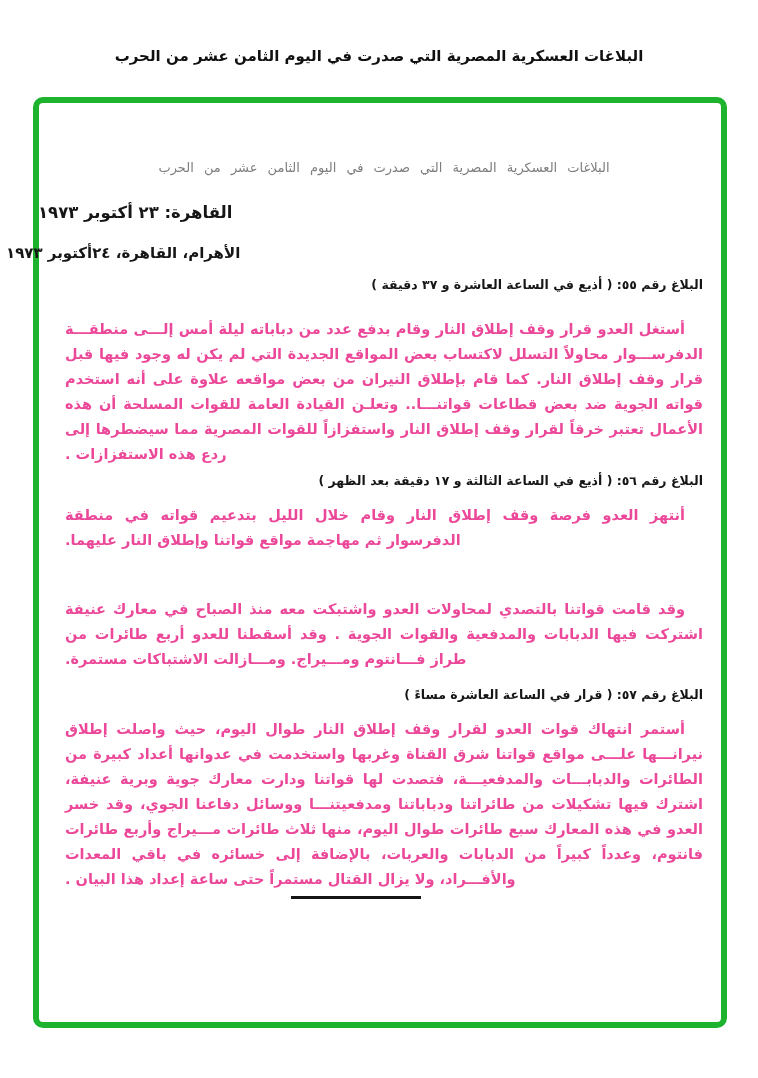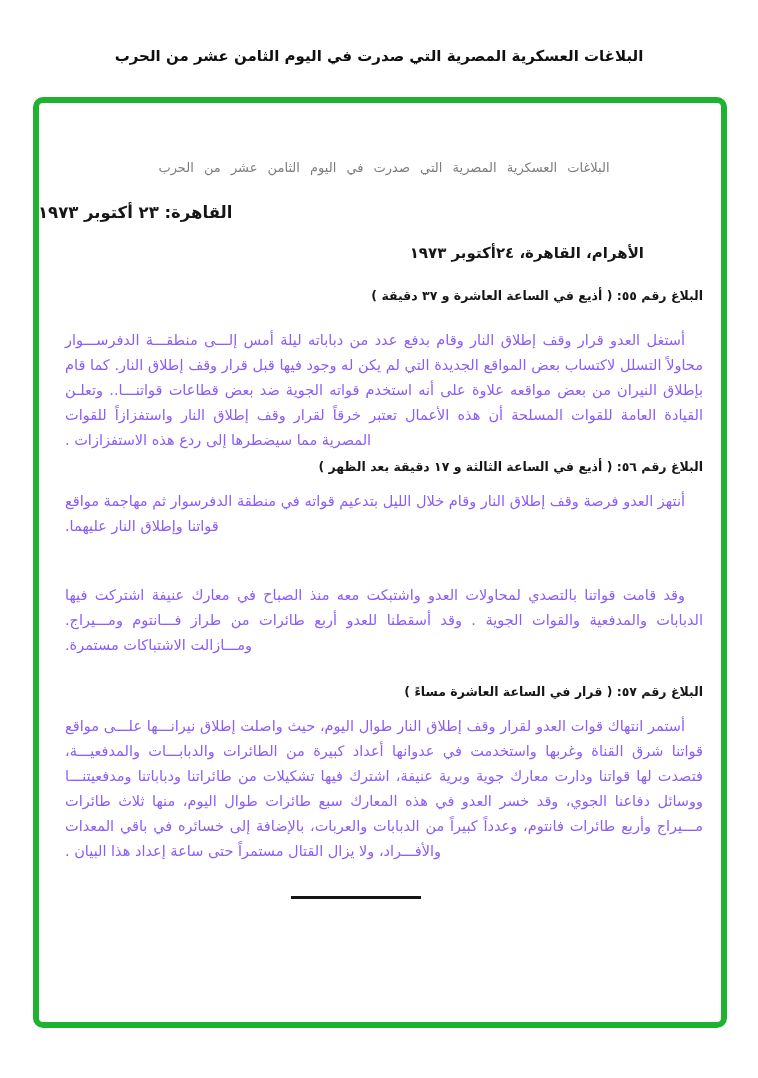--- a/index.html
+++ b/index.html
@@ -38,41 +38,41 @@
   }
   .dateline {
     margin-top:28px;
     text-align:left;
     font-weight:bold;
     font-size:16.5px;
     transform:translateX(-27px);
   }
   .source-line {
     margin-top:22px;
-    text-align:right;
+    text-align:left;
     font-weight:bold;
     font-size:15px;
     transform:translateX(-59px);
   }
   .comm-heading {
-    margin-top:26px;
+    margin-top:15px;
     text-align:right;
     font-weight:bold;
     font-size:12.5px;
   }
   .comm-heading.mt-lg { margin-top:6px; }
   .para {
     margin-top:25px;
-    font-weight:normal;
+    font-weight:bold;
     font-size:14.5px;
     line-height:25px;
     text-align:justify;
     text-align-last:left;
     text-indent:18px;
-    color:#8b5cf6;
+    color:#ec4899;
   }
   .para.mt-sm { margin-top:15px; }
   .para.mt-md { margin-top:44px; }
   .divider {
     position:absolute;
     top:896px; left:291px;
     width:130px; height:3px;
     background:#151515;
   }
 </style>

